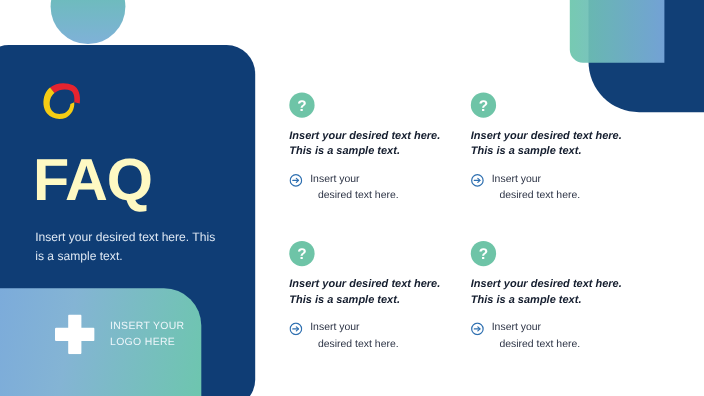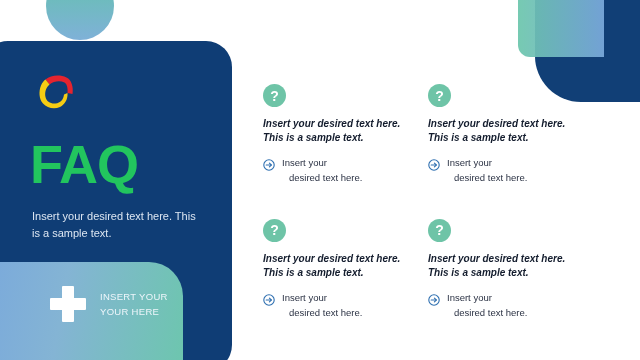--- a/index.html
+++ b/index.html
@@ -74,21 +74,21 @@
     height: 42px;
   }
 
   
   .faq-title {
     position: absolute;
     left: 30px;
     top: 96px;
     font-size: 54px;
     font-weight: bold;
-    color: #22c55e;
+    color: #fef9c3;
     letter-spacing: -1px;
     line-height: 1;
   }
   .faq-sub {
     position: absolute;
     left: 32px;
     top: 167px;
     width: 172px;
     font-size: 11px;
     color: #dce6f2;
@@ -200,21 +200,21 @@
       <div class="faq-sub">Insert your desired text here. This is a sample text.</div>
 
       <div class="logo-band">
         <div class="cross-icon">
           <svg width="36" height="36" viewBox="0 0 36 36" xmlns="http://www.w3.org/2000/svg">
             <path d="M13 0 H23 A1 1 0 0 1 24 1 V12 H35 A1 1 0 0 1 36 13 V23 A1 1 0 0 1 35 24 H24 V35 A1 1 0 0 1 23 36 H13 A1 1 0 0 1 12 35 V24 H1 A1 1 0 0 1 0 23 V13 A1 1 0 0 1 1 12 H12 V1 A1 1 0 0 1 13 0 Z" fill="#ffffff"></path>
           </svg>
         </div>
         <div class="logo-band-text">
           <div>INSERT YOUR</div>
-          <div>YOUR HERE</div>
+          <div>LOGO HERE</div>
         </div>
       </div>
 
     </div>
   </div>
 
   <div class="faq-grid">
 
     <div class="faq-item">
       <div class="q-badge">?</div>

